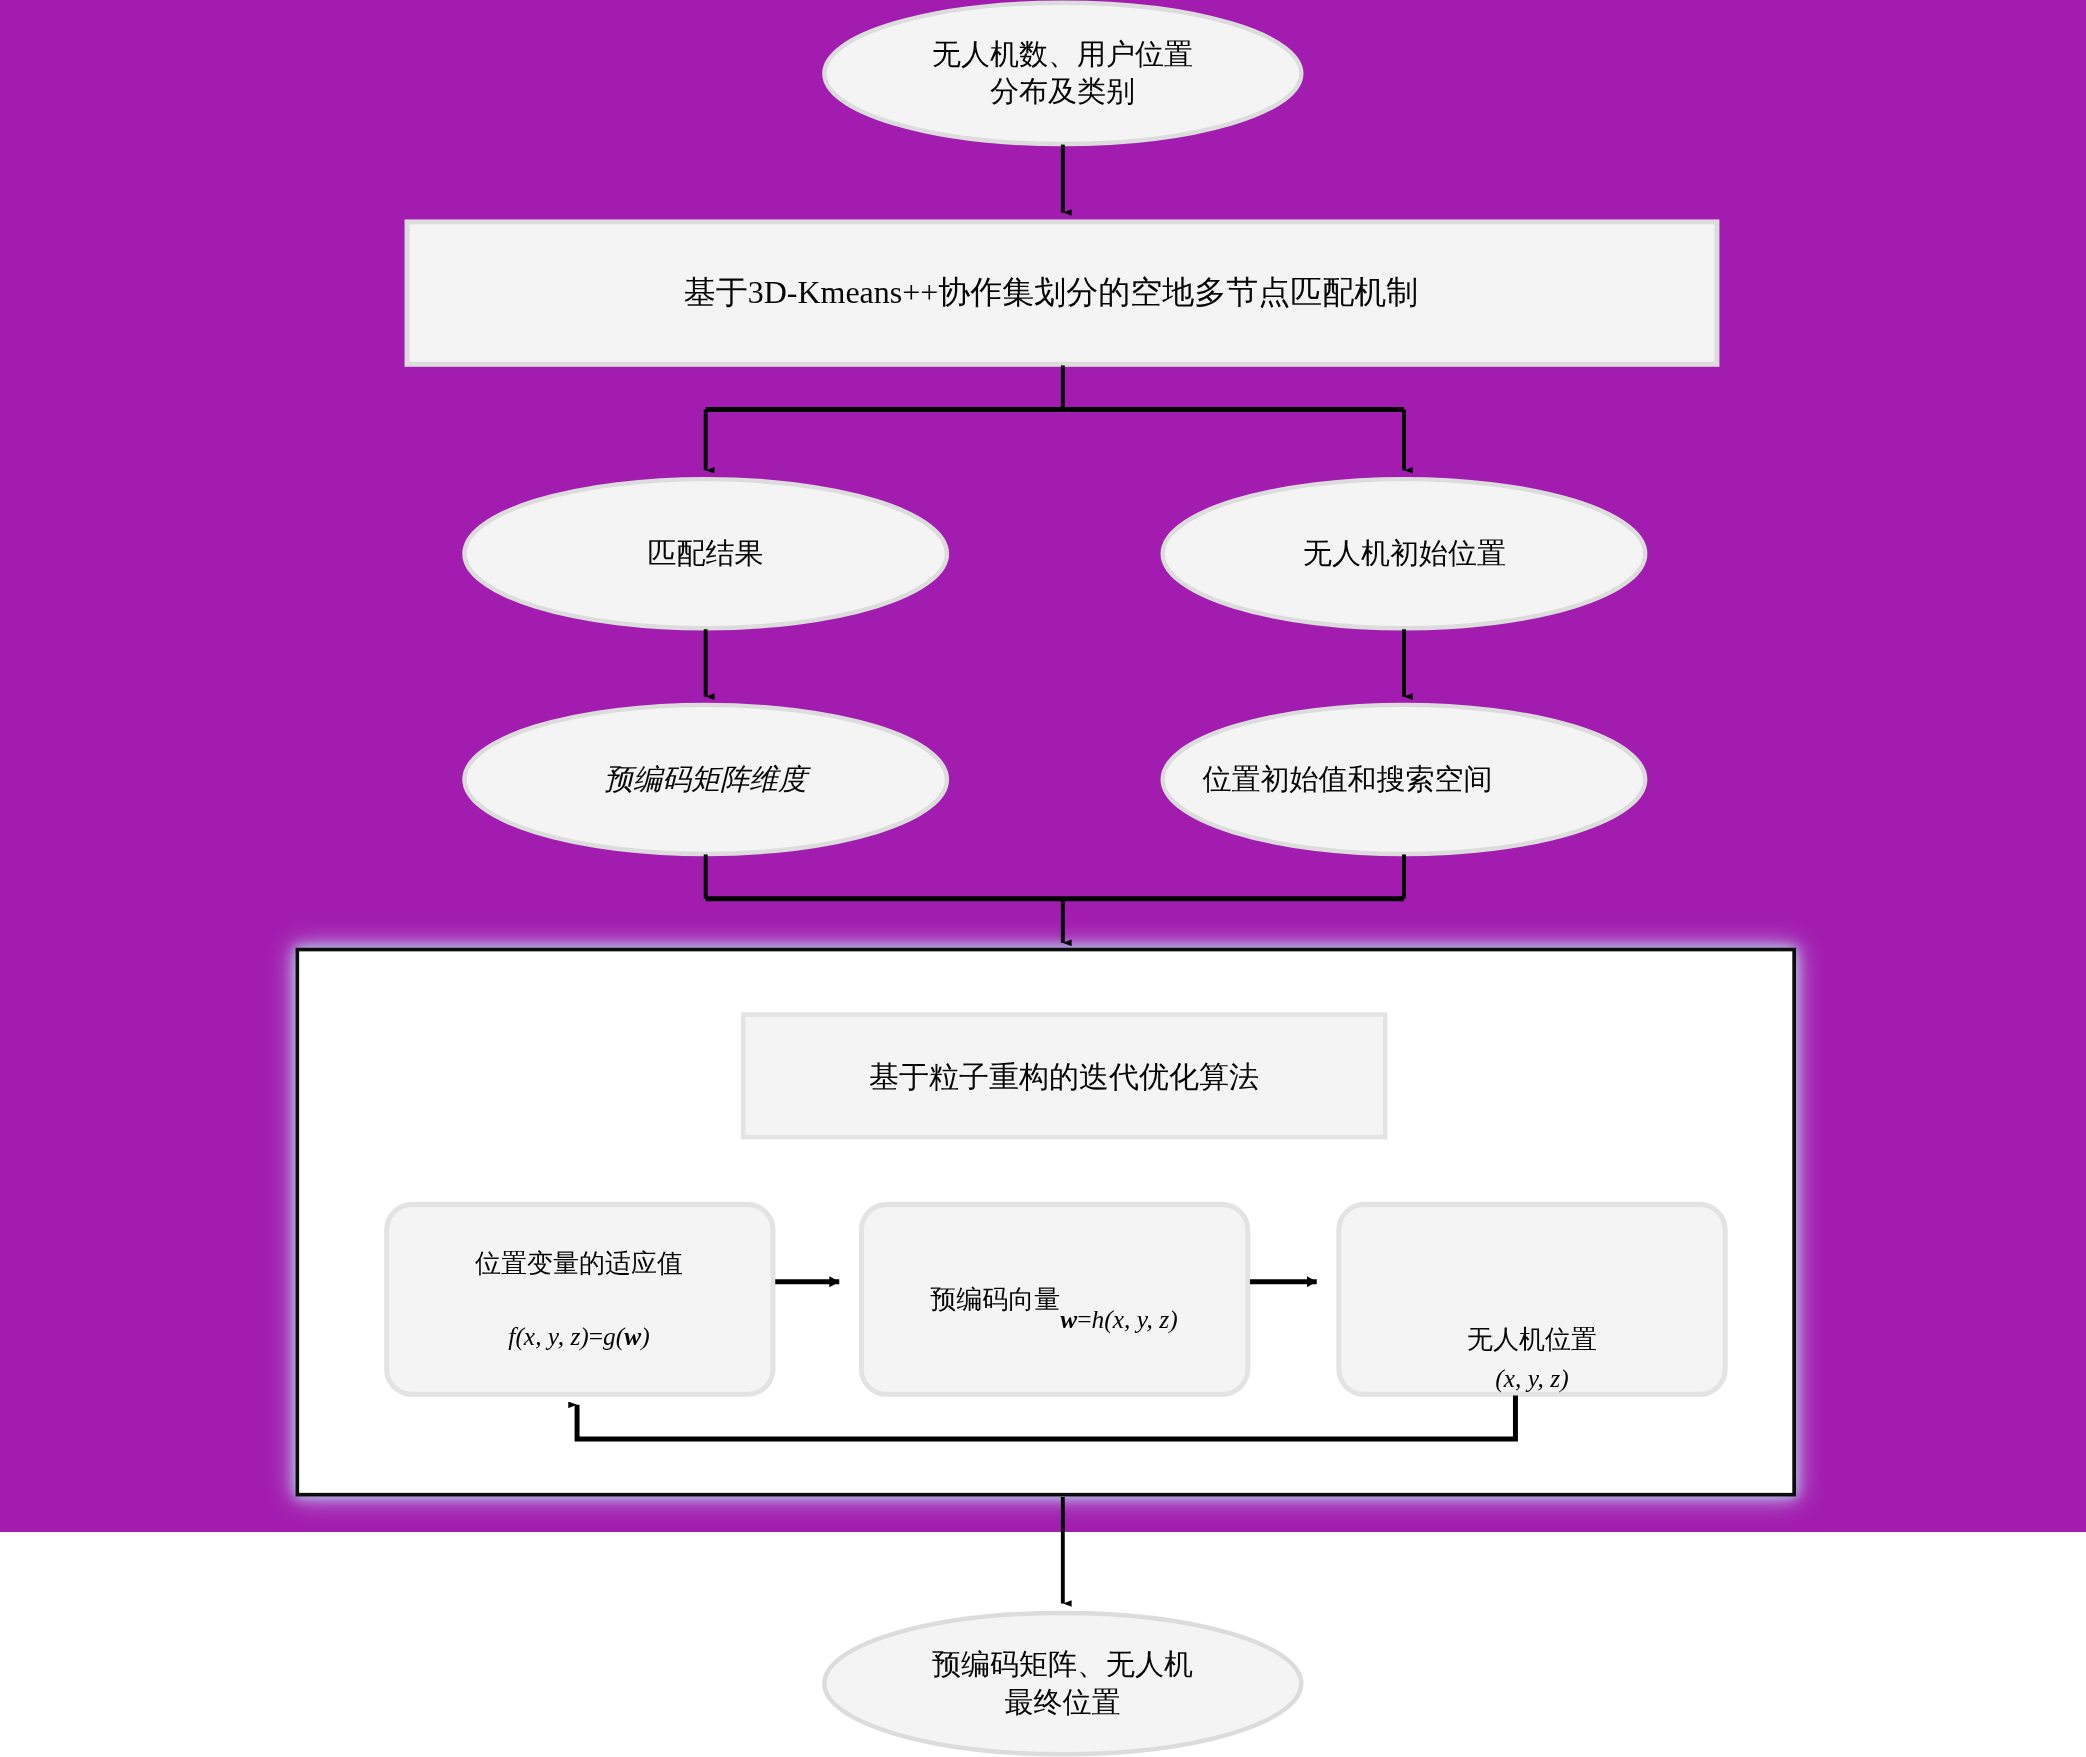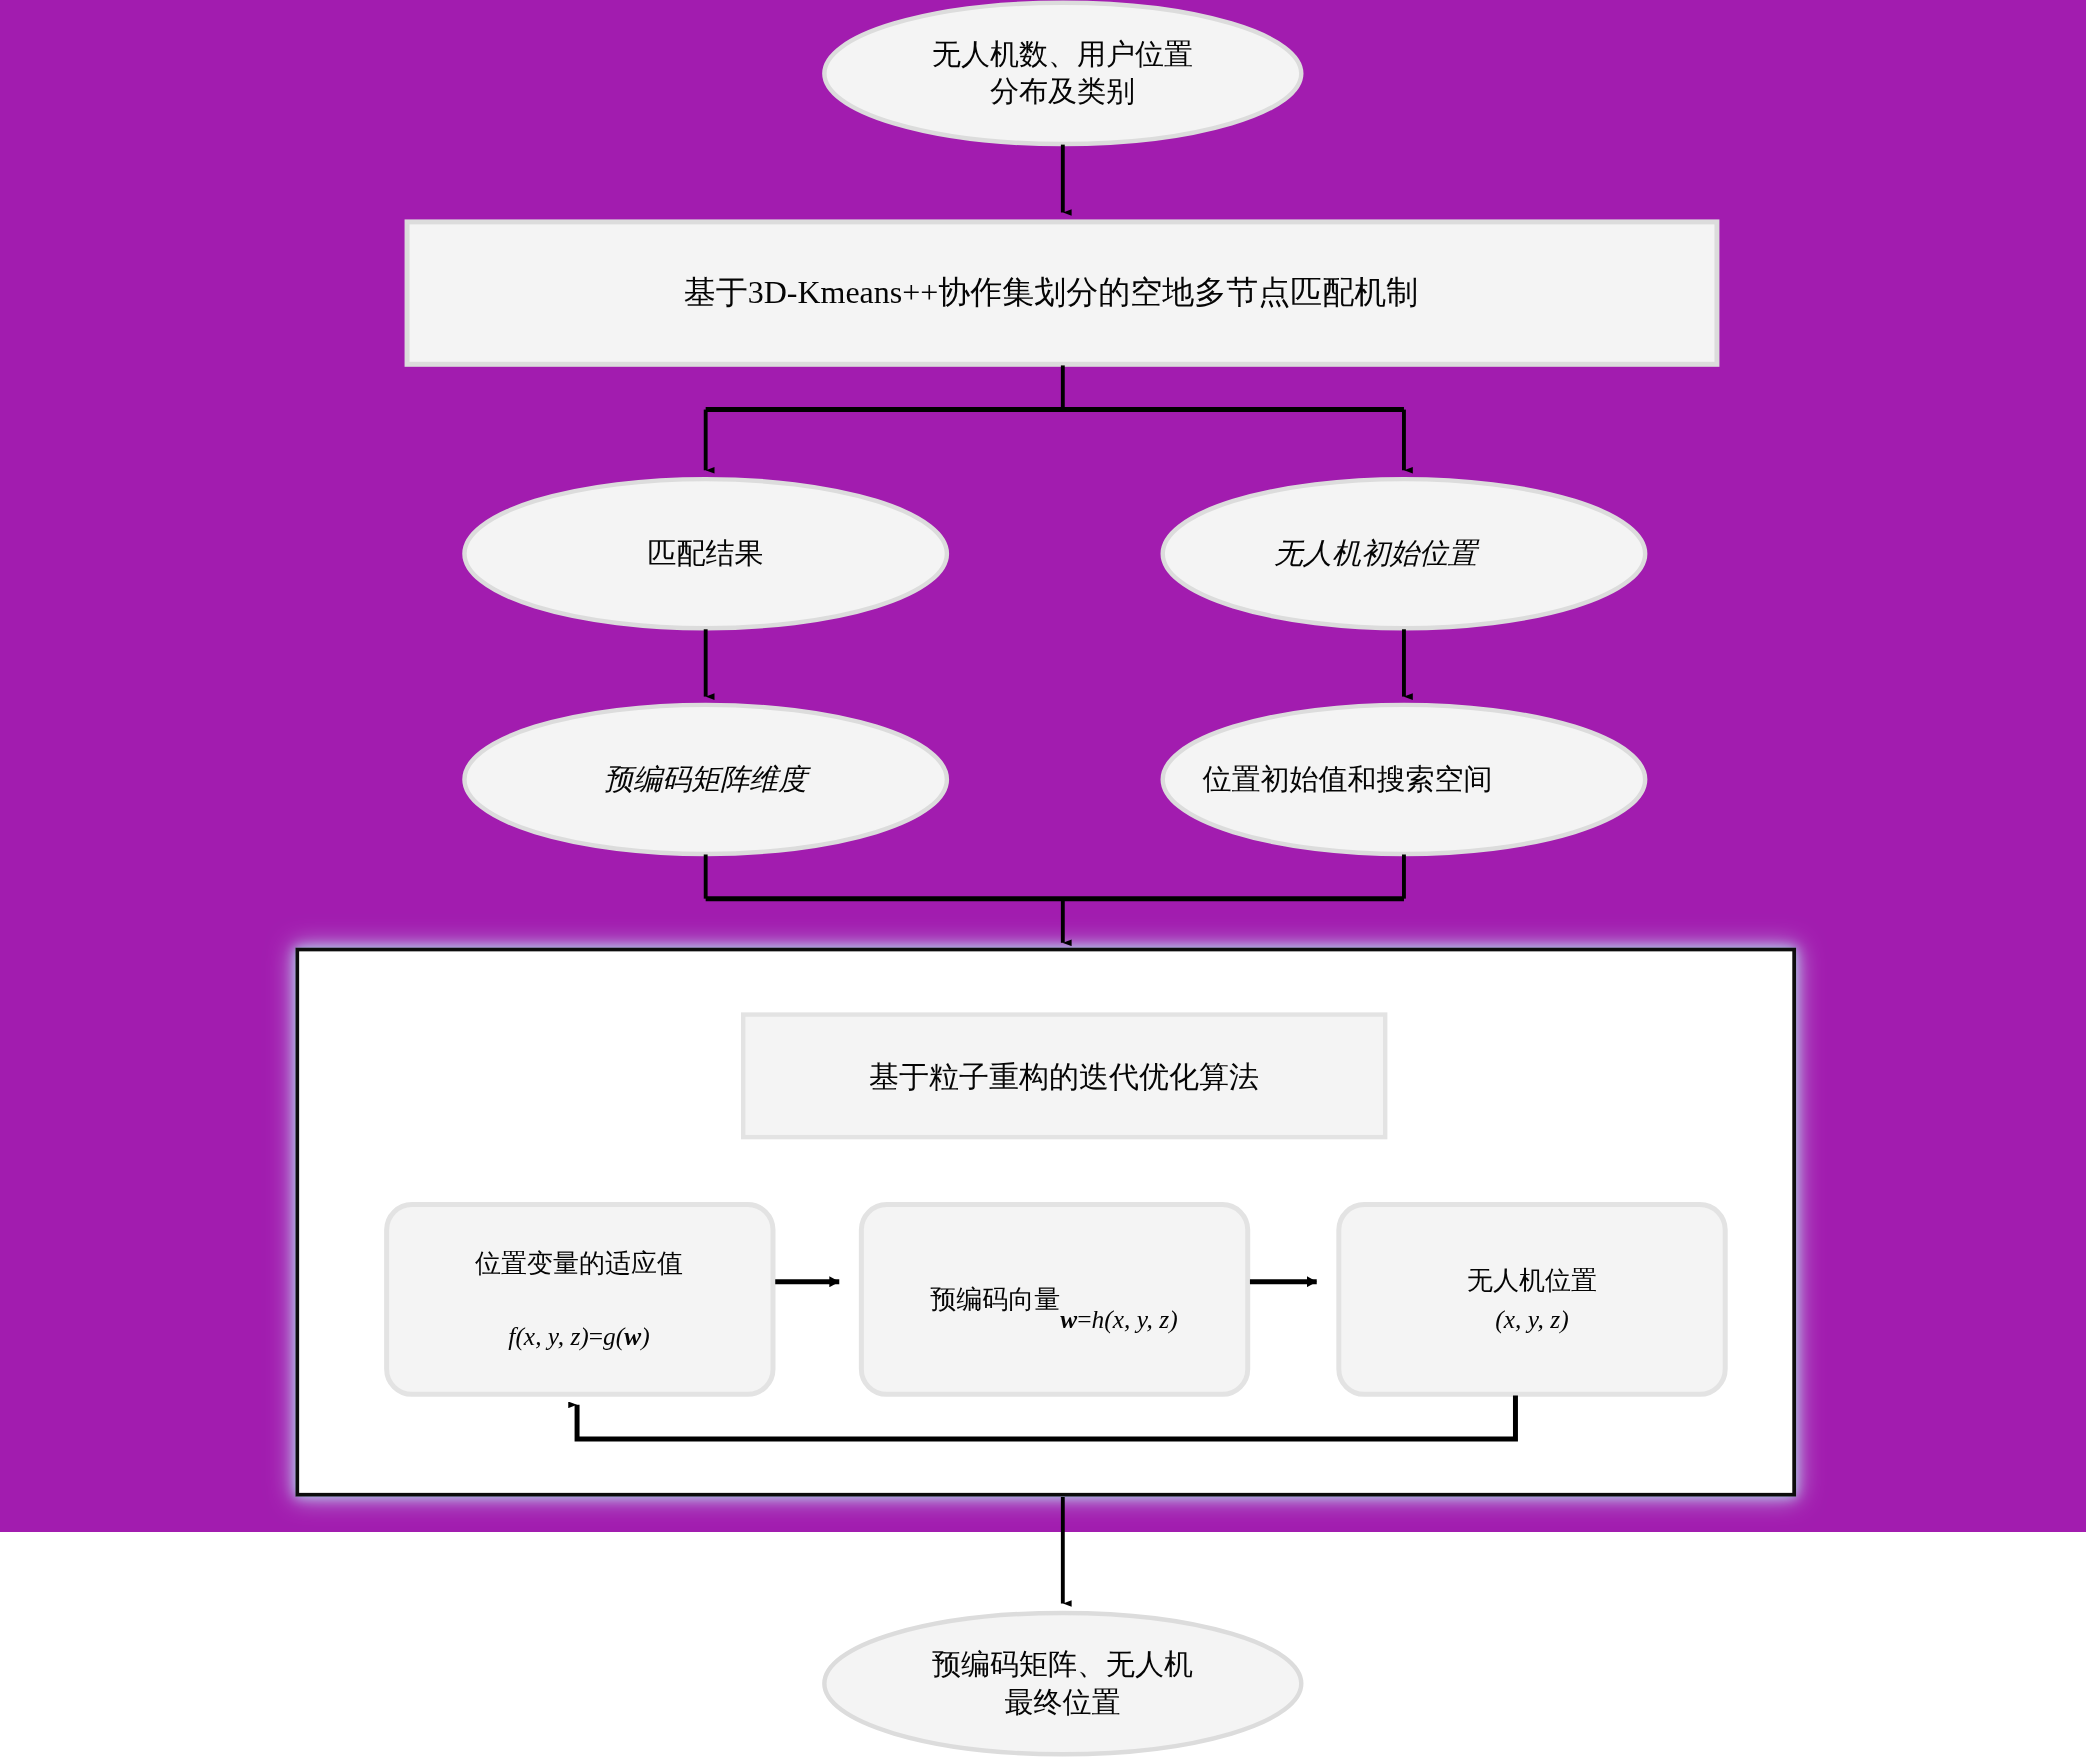--- a/index.html
+++ b/index.html
@@ -90,21 +90,21 @@
     </g>
   </svg>
 
   <div class="node-text t-ellipse" style="left:824px;top:2.8px;width:477px;height:141px;">无人机数、用户位置
 分布及类别</div>
 
   <div class="node-text t-mainbox" style="left:396px;top:222px;width:1310px;height:142px;">基于3D-Kmeans++协作集划分的空地多节点匹配机制</div>
 
   <div class="node-text t-ellipse" style="left:464px;top:479px;width:483px;height:149px;">匹配结果</div>
 
-  <div class="node-text t-ellipse" style="left:1134px;top:479px;width:483px;height:149px;font-style:italic;">无人机初始位置</div>
+  <div class="node-text t-ellipse" style="left:1163px;top:479px;width:483px;height:149px;">无人机初始位置</div>
 
   <div class="node-text t-ellipse" style="left:464px;top:705px;width:483px;height:149px;font-style:italic;">预编码矩阵维度</div>
 
   <div class="node-text t-ellipse" style="left:1106px;top:705px;width:483px;height:149px;">位置初始值和搜索空间</div>
 
   <div class="node-text t-title" style="left:743px;top:1015px;width:642px;height:123px;">基于粒子重构的迭代优化算法</div>
 
   <div class="node-text" style="left:386px;top:1205px;width:386px;height:190px;flex-direction:column;">
     <span class="t-proc">位置变量的适应值</span>
     <span class="sub-line formula">
@@ -112,21 +112,21 @@
     </span>
   </div>
 
   <div class="node-text" style="left:861px;top:1205px;width:386px;height:190px;flex-direction:row;">
     <span class="t-proc">预编码向量</span>
     <span class="sub-line formula">
       <b>w</b><span style="font-style:normal">=</span><span>h</span><span>(x, y, z)</span>
     </span>
   </div>
 
-  <div class="node-text" style="left:1339px;top:1205px;width:386px;height:190px;flex-direction:column;">
+  <div class="node-text" style="left:1339px;top:1205px;width:386px;height:190px;flex-direction:column;justify-content:flex-end;">
     <span class="t-proc">无人机位置</span>
     <span class="sub-line formula">(x, y, z)</span>
   </div>
 
   <div class="node-text t-ellipse" style="left:824px;top:1613px;width:477px;height:141px;text-align:center;">预编码矩阵、无人机
 最终位置</div>
 
 </div>
 
 

